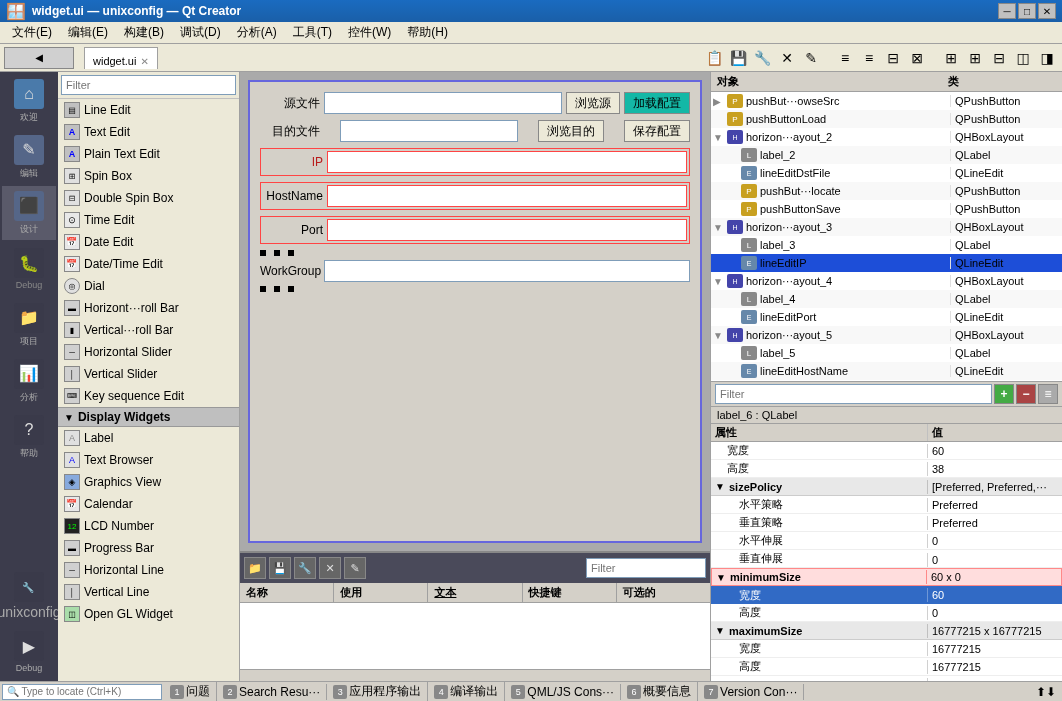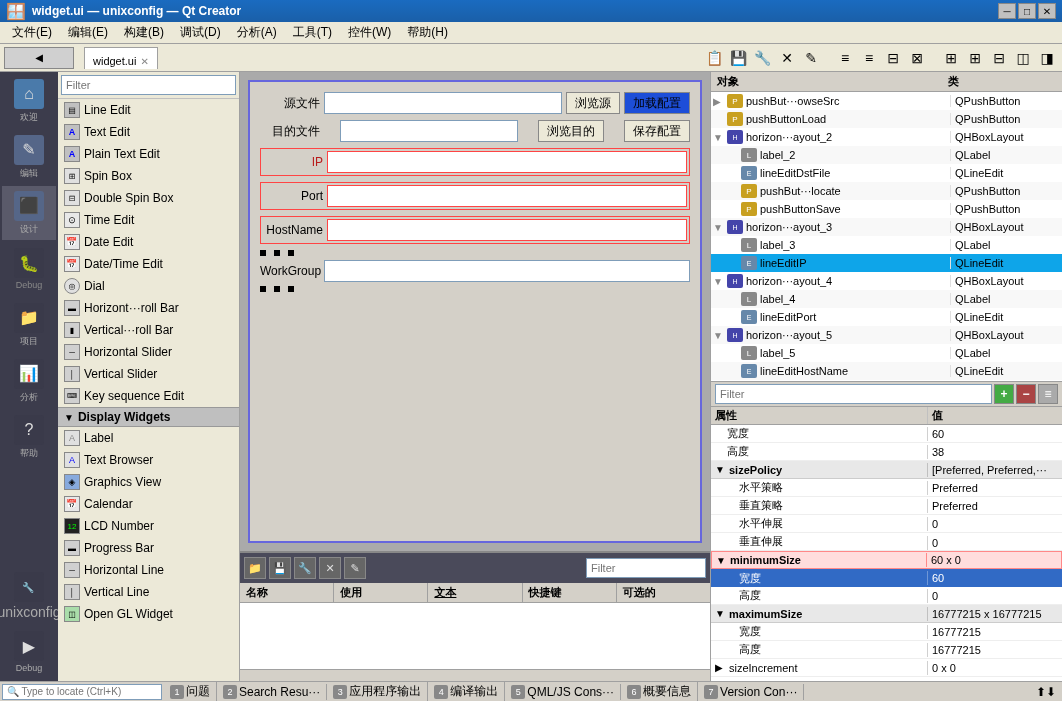--- a/index.html
+++ b/index.html
@@ -234,42 +234,42 @@
   <div style="flex:1; display:flex; flex-direction:column; background:#888;">
 
     <div style="flex:1; background:#aaaaaa; position:relative; overflow:hidden;">
 
       <div style="position:absolute; top:8px; left:8px; right:8px; bottom:8px; background:#d4d0c8; border:2px solid #6666dd; padding:10px;">
 
         <div style="display:flex; align-items:center; margin-bottom:6px; gap:4px;">
           <div style="width:60px; text-align:right; font-size:12px; color:#000;">源文件</div>
           <input type="text" style="flex: 1 1 0%; height: 22px; border: 1px solid rgb(127, 157, 185); background: rgb(255, 255, 255); padding: 1px 4px; font-size: 12px;">
           <button style="height:22px; padding:2px 8px; background:#ece9d8; border:1px solid #888; cursor:pointer; font-size:12px; white-space:nowrap;">浏览源</button>
-          <button style="height:22px; padding:2px 8px; background:#1d4ed8; border:1px solid #888; cursor:pointer; font-size:12px; white-space:nowrap;">加载配置</button>
+          <button style="height:22px; padding:2px 8px; background:#14b8a6; border:1px solid #888; cursor:pointer; font-size:12px; white-space:nowrap;">加载配置</button>
         </div>
 
         <div style="display:flex; align-items:center; margin-bottom:6px; gap:20px;">
           <div style="width:60px; text-align:right; font-size:12px; color:#000;">目的文件</div>
           <input type="text" style="flex: 1 1 0%; height: 22px; border: 1px solid rgb(127, 157, 185); background: rgb(255, 255, 255); padding: 1px 4px; font-size: 12px;">
           <button style="height:22px; padding:2px 8px; background:#ece9d8; border:1px solid #888; cursor:pointer; font-size:12px; white-space:nowrap;">浏览目的</button>
           <button style="height:22px; padding:2px 8px; background:#ece9d8; border:1px solid #888; cursor:pointer; font-size:12px; white-space:nowrap;">保存配置</button>
         </div>
 
         <div style="display:flex; align-items:center; margin-bottom:6px; gap:4px; border:1px solid #ff4444; padding:2px;">
           <div style="width:60px; text-align:right; font-size:12px; color:#b91c1c;">IP</div>
           <input type="text" style="flex: 1 1 0%; height: 22px; border: 1px solid rgb(255, 68, 68); background: rgb(255, 255, 255); padding: 1px 4px; font-size: 12px;">
         </div>
 
         <div style="display:flex; align-items:center; margin-bottom:6px; gap:4px; border:1px solid #ff4444; padding:2px;">
+          <div style="width:60px; text-align:right; font-size:12px; color:#000;">HostName</div>
+          <input type="text" style="flex: 1 1 0%; height: 22px; border: 1px solid rgb(255, 68, 68); background: rgb(255, 255, 255); padding: 1px 4px; font-size: 12px;">
+        </div>
+
+        <div style="display:flex; align-items:center; margin-bottom:6px; gap:4px; border:1px solid #ff4444; padding:2px;">
           <div style="width:60px; text-align:right; font-size:12px; color:#000;">Port</div>
-          <input type="text" style="flex: 1 1 0%; height: 22px; border: 1px solid rgb(255, 68, 68); background: rgb(255, 255, 255); padding: 1px 4px; font-size: 12px;">
-        </div>
-
-        <div style="display:flex; align-items:center; margin-bottom:6px; gap:4px; border:1px solid #ff4444; padding:2px;">
-          <div style="width:60px; text-align:right; font-size:12px; color:#000;">HostName</div>
           <input type="text" style="flex: 1 1 0%; height: 22px; border: 1px solid rgb(255, 68, 68); background: rgb(255, 255, 255); padding: 1px 4px; font-size: 12px;">
         </div>
 
         <div style="display:flex; margin-bottom:4px; gap:8px;">
           <div style="width:6px; height:6px; background:#000;"></div>
           <div style="width:6px; height:6px; background:#000;"></div>
           <div style="width:6px; height:6px; background:#000;"></div>
         </div>
 
         <div style="display:flex; align-items:center; margin-bottom:4px; gap:4px;">
@@ -369,21 +369,21 @@
         <span style="width:16px; height:14px; background:#4444aa; display:inline-flex; align-items:center; justify-content:center; font-size:7px; color:white; margin-right:3px; border-radius:2px; flex-shrink:0;">H</span>
         <span style="flex:1; font-size:11px;">horizon···ayout_3</span>
         <span style="width:110px; font-size:11px; padding-left:4px; border-left:1px solid #e0e0e0;">QHBoxLayout</span>
       </div>
       <div style="display:flex; align-items:center; padding:1px 2px; height:18px; cursor:pointer; background:#fff; padding-left:16px;">
         <span style="width:14px; display:inline-block;"></span>
         <span style="width:16px; height:14px; background:#888; display:inline-flex; align-items:center; justify-content:center; font-size:8px; color:white; margin-right:3px; border-radius:2px; flex-shrink:0;">L</span>
         <span style="flex:1; font-size:11px;">label_3</span>
         <span style="width:110px; font-size:11px; padding-left:4px; border-left:1px solid #e0e0e0;">QLabel</span>
       </div>
-      <div style="display:flex; align-items:center; padding:1px 2px; height:18px; cursor:pointer; background:#0ea5e9; padding-left:16px;">
+      <div style="display:flex; align-items:center; padding:1px 2px; height:18px; cursor:pointer; background:#1d4ed8; padding-left:16px;">
         <span style="width:14px; display:inline-block;"></span>
         <span style="width:16px; height:14px; background:#6688aa; display:inline-flex; align-items:center; justify-content:center; font-size:7px; color:white; margin-right:3px; border-radius:2px; flex-shrink:0;">E</span>
         <span style="flex:1; font-size:11px;">lineEditIP</span>
         <span style="width:110px; font-size:11px; padding-left:4px; border-left:1px solid #e0e0e0;">QLineEdit</span>
       </div>
       <div style="display:flex; align-items:center; padding:1px 2px; height:18px; cursor:pointer; background:#fff;">
         <span style="width:14px; display:inline-block; font-size:10px; color:#888;">▼</span>
         <span style="width:16px; height:14px; background:#4444aa; display:inline-flex; align-items:center; justify-content:center; font-size:7px; color:white; margin-right:3px; border-radius:2px; flex-shrink:0;">H</span>
         <span style="flex:1; font-size:11px;">horizon···ayout_4</span>
         <span style="width:110px; font-size:11px; padding-left:4px; border-left:1px solid #e0e0e0;">QHBoxLayout</span>
@@ -427,20 +427,21 @@
 
     </div>
 
     <div style="display:flex; align-items:center; padding:2px 4px; background:#d4d0c8; border-bottom:1px solid #a0a0a0; gap:2px;">
       <input type="text" placeholder="Filter" style="flex: 1 1 0%; height: 20px; border: 1px solid rgb(127, 157, 185); padding: 1px 4px; background: rgb(255, 255, 255); font-size: 11px;">
       <div style="width:20px; height:20px; border:1px solid #888; cursor:pointer; display:flex; align-items:center; justify-content:center; font-size:12px; font-weight:bold; background:#44aa44; color:white;">+</div>
       <div style="width:20px; height:20px; border:1px solid #888; cursor:pointer; display:flex; align-items:center; justify-content:center; font-size:12px; font-weight:bold; background:#aa4444; color:white;">−</div>
       <div style="width:20px; height:20px; border:1px solid #888; cursor:pointer; display:flex; align-items:center; justify-content:center; font-size:12px; background:#aaa; color:white;">≡</div>
     </div>
 
+    <div style="padding:2px 6px; background:#d4d0c8; border-bottom:1px solid #a0a0a0; font-size:11px; color:#000;">label_6 : QLabel</div>
 
     <div style="display:flex; background:#d4d0c8; border-bottom:1px solid #a0a0a0;">
       <div style="flex:1; font-weight:bold; font-size:11px; padding:1px 4px;">属性</div>
       <div style="width:135px; font-weight:bold; font-size:11px; padding:1px 4px; border-left:1px solid #c0c0c0;">值</div>
     </div>
 
     <div style="flex:1; overflow-y:auto; background:#fff;">
       <div style="display:flex; align-items:center; height:18px; border-bottom:1px solid #eee; cursor:pointer;">
         <div style="flex:1; padding:1px 4px 1px 16px; font-size:11px;">宽度</div>
         <div style="width:135px; padding:1px 4px; font-size:11px; border-left:1px solid #d0d0d0;">60</div>

